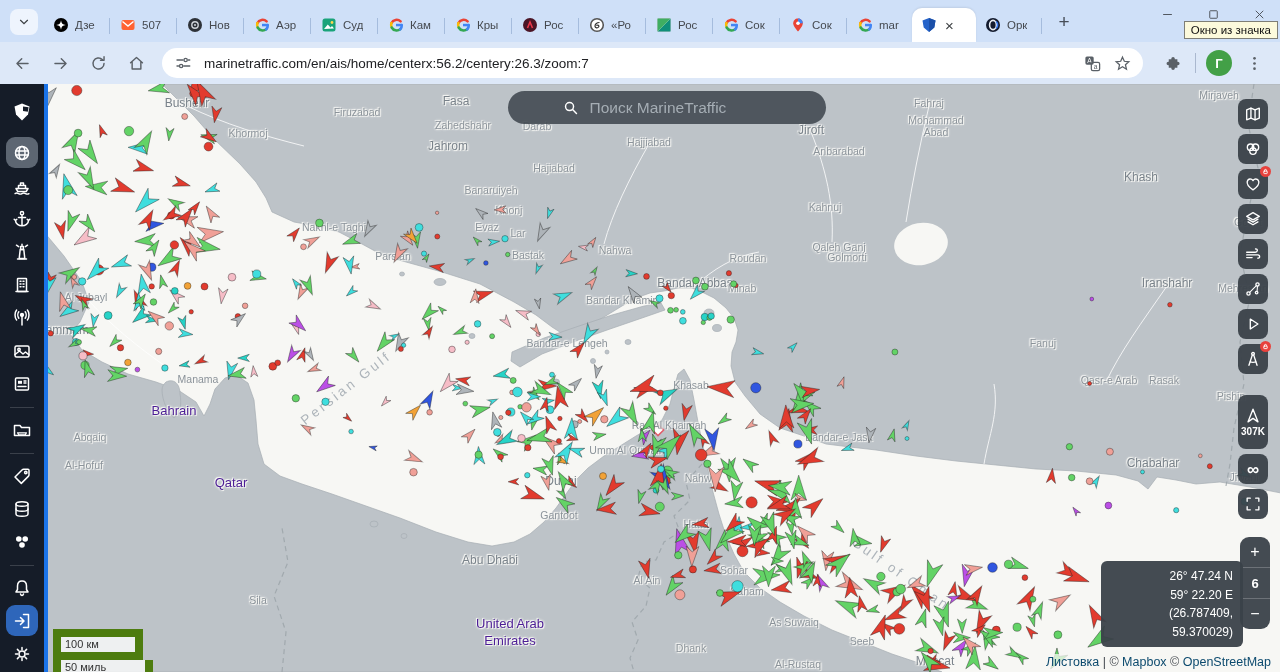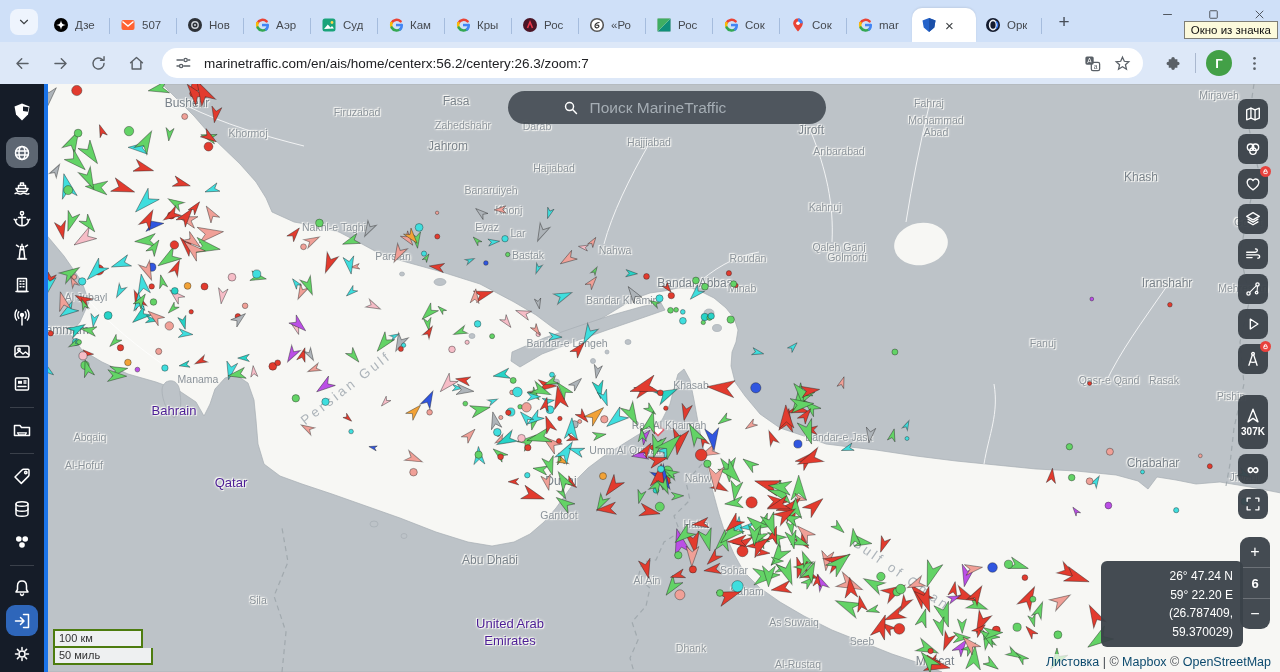--- a/index.html
+++ b/index.html
@@ -77,21 +77,21 @@
              display:flex;align-items:center;justify-content:center;}
   .lockbadge svg{width:7px;height:7px;stroke:#fff;stroke-width:1.4;fill:none;}
   .zoomctl{position:absolute;left:1196px;top:453px;width:30px;border-radius:9px;background:rgba(58,65,73,.95);
            display:flex;flex-direction:column;align-items:stretch;z-index:6;overflow:hidden;}
   .zoomctl div{height:30px;display:flex;align-items:center;justify-content:center;color:#fff;font-size:16px;}
   .zoomctl .zlevel{font-size:13px;font-weight:bold;border-top:1px solid rgba(255,255,255,.22);
                    border-bottom:1px solid rgba(255,255,255,.22);}
   .coords{position:absolute;left:1057px;top:477px;width:142px;background:rgba(58,65,73,.95);border-radius:6px;
           color:#fff;font-size:12px;line-height:1.55;text-align:right;padding:6px 10px;box-sizing:border-box;z-index:6;}
   .scale{position:absolute;left:9px;top:545px;z-index:5;font-size:11px;color:#333;}
-  .scale div{background:rgba(255,255,255,.75);border:2px solid #4d7c0f;padding:0 4px;line-height:15px;box-sizing:border-box;}
+  .scale div{background:rgba(255,255,255,.75);border:8px solid #4d7c0f;padding:0 4px;line-height:15px;box-sizing:border-box;}
   .scale .mi{border-top:none;width:100px;}
   .scale .km{width:90px;}
   .attribution{position:absolute;right:6px;bottom:2px;z-index:5;font-size:12.5px;background:rgba(247,247,244,.75);
                padding:1px 4px;}
   .attribution .lnk{color:#0c4a6e;}
   .attribution .pln{color:#474c52;}
 </style>
 </head>
 <body>
 
@@ -545,21 +545,21 @@
         <span class="lbl lbl-t" style="left: 349px; top: 172px;">Parsian</span>
         <span class="lbl lbl-t" style="left: 484px; top: 171px;">Bastak</span>
         <span class="lbl lbl-t" style="left: 571px; top: 166px;">Nahwa</span>
         <span class="lbl lbl-t" style="left: 704px; top: 174px;">Roudan</span>
         <span class="lbl lbl-c" style="left: 651px; top: 199px;">Bandar Abbas</span>
         <span class="lbl lbl-t" style="left: 698px; top: 204px;">Minab</span>
         <span class="lbl lbl-t" style="left: 577px; top: 216px;">Bandar Khamir</span>
         <span class="lbl lbl-c" style="left: 1123px; top: 199px;">Iranshahr</span>
         <span class="lbl lbl-t" style="left: 1199px; top: 204px;">Mehrestan</span>
         <span class="lbl lbl-t" style="left: 999px; top: 259px;">Fanuj</span>
-        <span class="lbl lbl-t" style="left: 1065px; top: 296px;">Qasr-e Qand</span>
+        <span class="lbl lbl-t" style="left: 1065px; top: 296px;">Qasr-e Arab</span>
         <span class="lbl lbl-t" style="left: 1120px; top: 296px;">Rasak</span>
         <span class="lbl lbl-t" style="left: 1187px; top: 312px;">Pishin</span>
         <span class="lbl lbl-t" style="left: 523px; top: 259px;">Bandar-e Lengeh</span>
         <span class="lbl lbl-t" style="left: 647px; top: 301px;">Khasab</span>
         <span class="lbl lbl-t" style="left: 795px; top: 353px;">Bandar-e Jask</span>
         <span class="lbl lbl-c" style="left: 1109px; top: 379px;">Chabahar</span>
         <span class="lbl lbl-t" style="left: 1200px; top: 393px;">Jiwani</span>
         <span class="lbl lbl-t" style="left: 42px; top: 213px;">Al Jubayl</span>
         <span class="lbl lbl-c" style="left: 19px; top: 246px;">Dammam</span>
         <span class="lbl lbl-t" style="left: 154px; top: 295px;">Manama</span>

